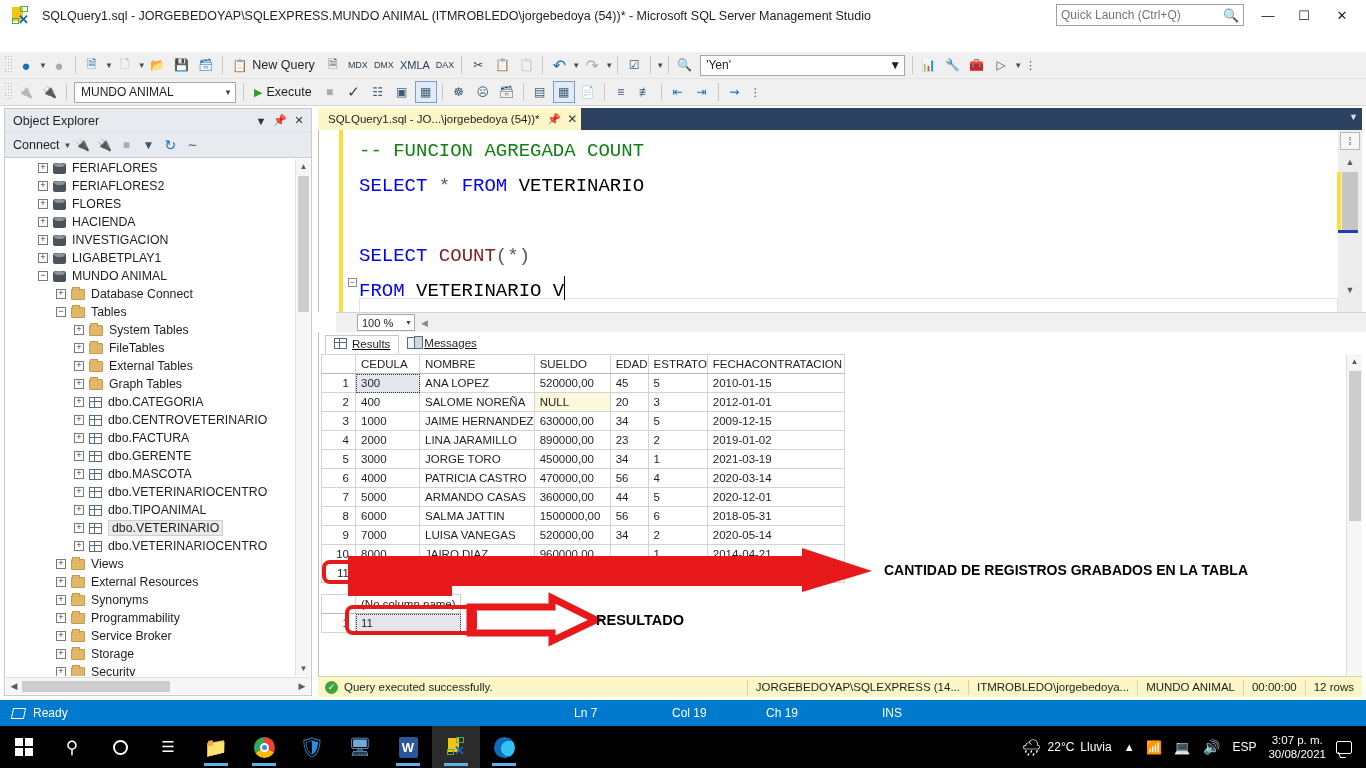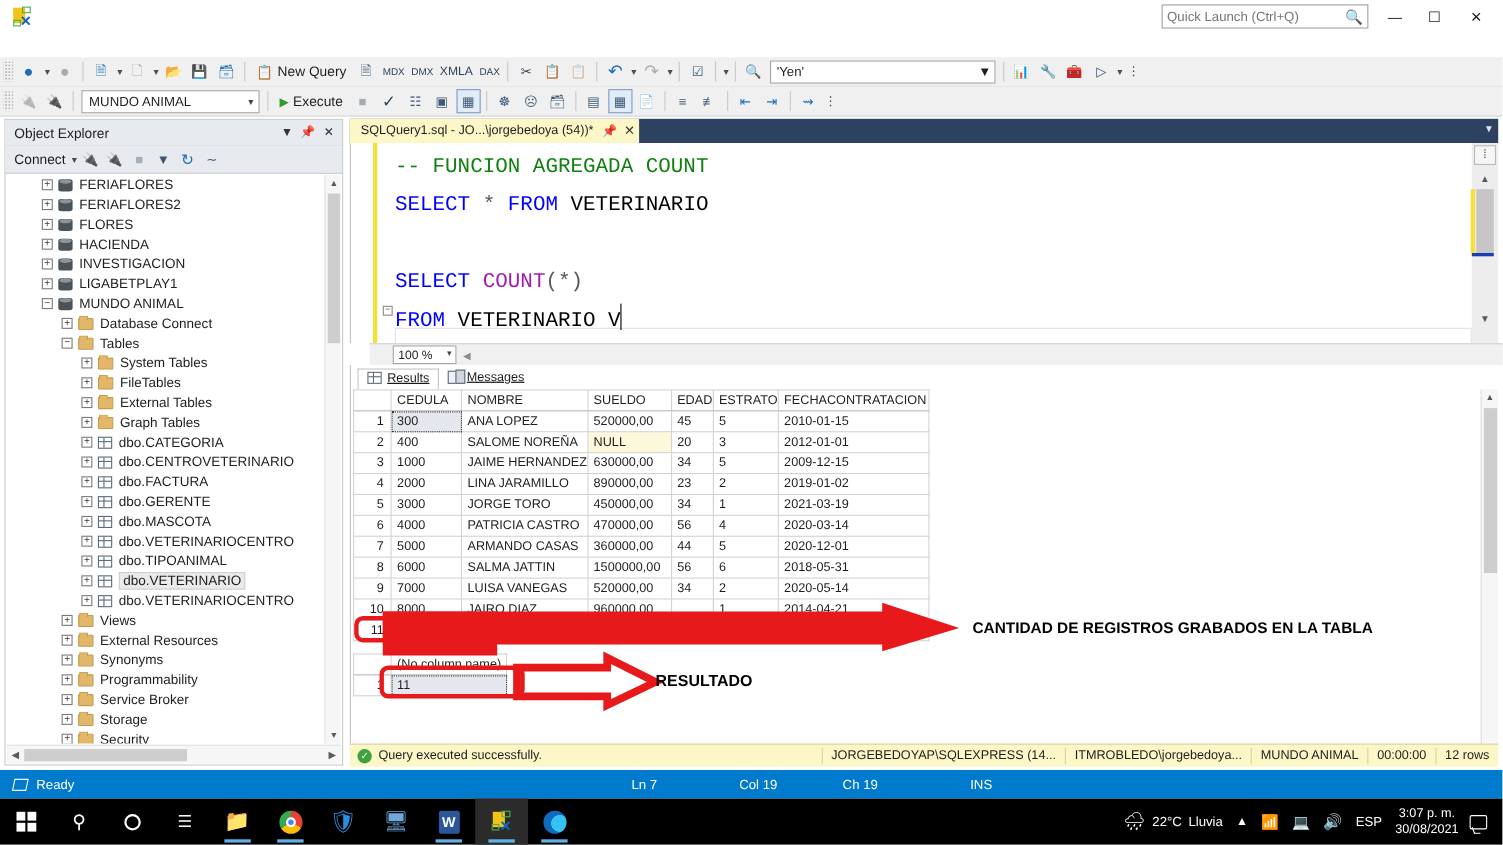--- a/index.html
+++ b/index.html
@@ -184,21 +184,21 @@
     background:#fff; font-size:8px; line-height:7px; text-align:center; color:#555;
     font-family:"Liberation Mono", monospace;}
   .ed-text {
     position: absolute; left: 40px; top: 0; right: 24px; bottom: 0;
     font-family: "Liberation Mono", monospace; font-size: 19px; line-height: 35px;
     white-space: pre; padding-top: 4px;
   }
   .k-comment { color: #108010; }
   .k-key { color: #0000ff; }
   .k-plain { color: #000000; }
-  .k-fn { color: #a21caf; }
+  .k-fn { color: #7f1d1d; }
   .k-paren { color: #585858; }
   .k-star { color: #585858; }
   .cur-line { position:absolute; left:40px; right:24px; height:36px; border:1px solid #e2e2e2; }
   .caret-bar { display:inline-block; width:1px; height:24px; background:#000; vertical-align:-4px; }
 
   .ed-vscroll { position:absolute; right:0; top:0; width:24px; bottom:0; background:#ededed; }
   .ed-split { position:absolute; right:2px; top:2px; width:20px; height:18px; border:1px solid #b9b9b9;
     background:#f6f6f6; display:flex; align-items:center; justify-content:center; font-size:11px; color:#333;}
   .ed-up { position:absolute; right:2px; top:24px; width:20px; height:16px; display:flex;
     align-items:center; justify-content:center; font-size:9px; color:#5a5a5a;}
@@ -310,20 +310,21 @@
 
 <div id="app">
 
   <div class="titlebar">
     <div class="app-icon">
       <span class="sq-y"></span>
         <span class="sq-g"></span>
         <span class="sq-g2"></span>
         <span class="xm">✕</span>
     </div>
+    <div class="title-text">SQLQuery1.sql - JORGEBEDOYAP\SQLEXPRESS.MUNDO ANIMAL (ITMROBLEDO\jorgebedoya (54))* - Microsoft SQL Server Management Studio</div>
   </div>
   <div class="quick-launch">
     <input placeholder="Quick Launch (Ctrl+Q)" style="">
     <span class="ql-mag">🔍</span>
   </div>
   <div class="wbtn min">—</div>
   <div class="wbtn max">☐</div>
   <div class="wbtn close">✕</div>
 
 

